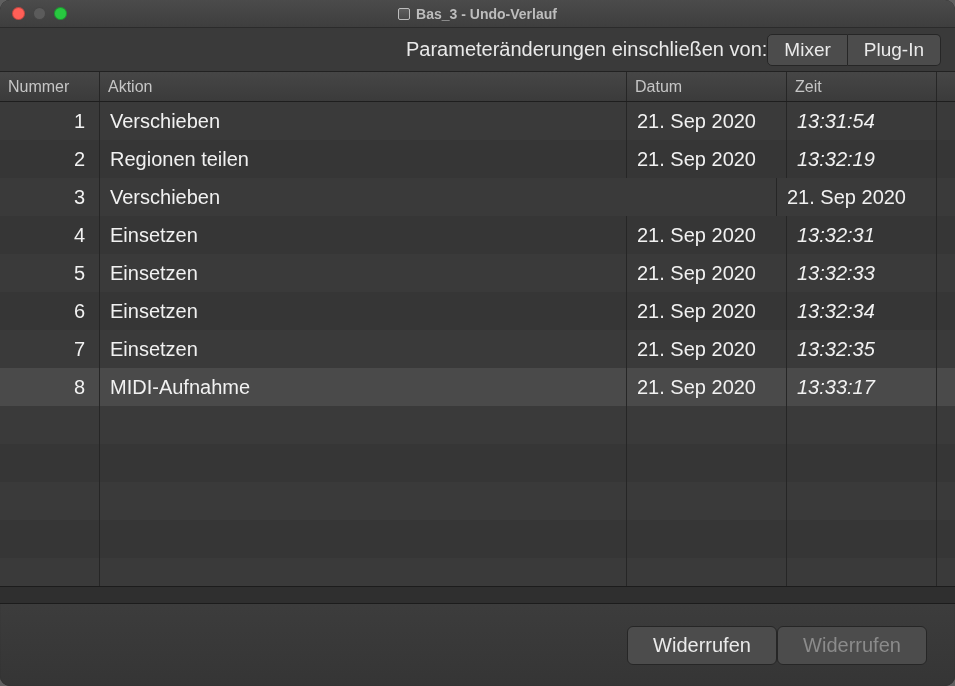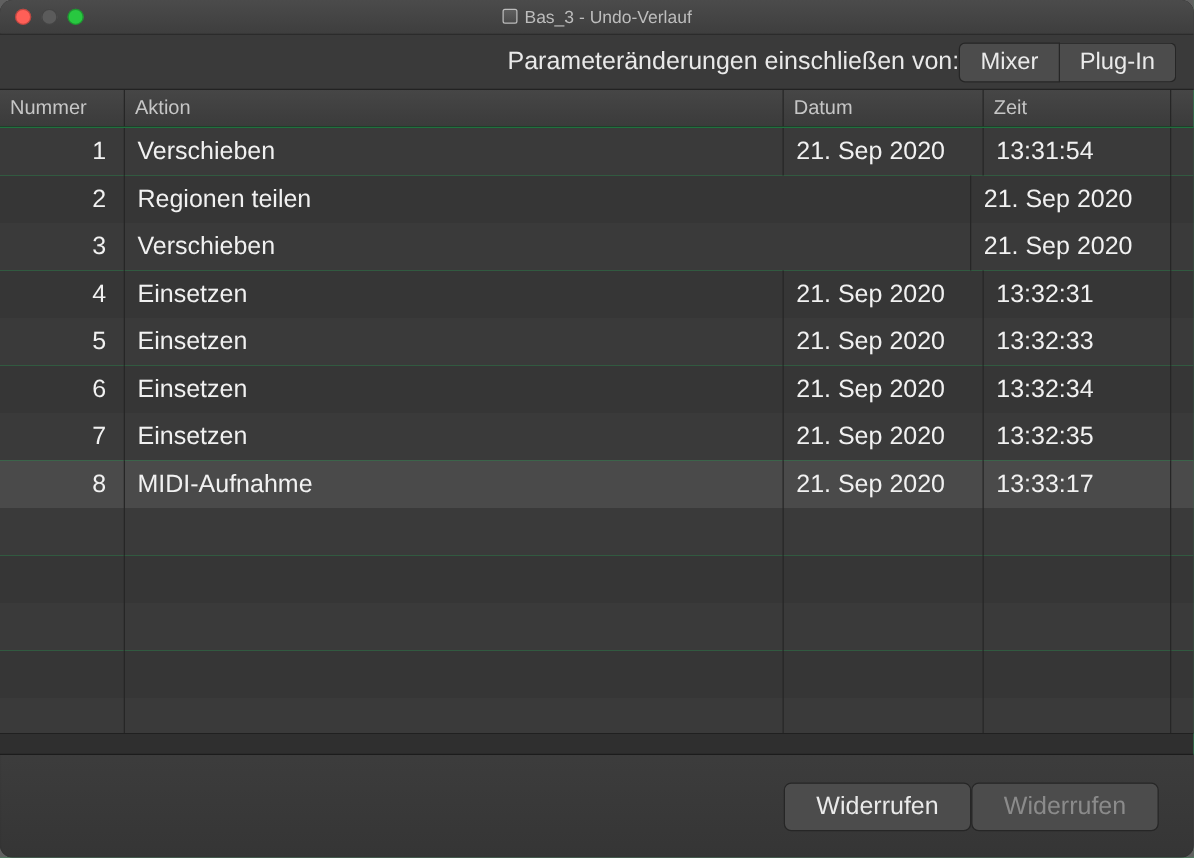--- a/index.html
+++ b/index.html
@@ -21,21 +21,21 @@
     border-bottom: 1px solid #2b2b2b;
     display:flex; align-items:center;
     position:relative;
   }
   .traffic { display:flex; gap:8px; padding-left:12px; }
   .tl { width:13px; height:13px; border-radius:50%; box-shadow: inset 0 0 0 1px rgba(0,0,0,.25); }
   .tl.close{ background:#ff5f57;}
   .tl.min{ background:#5b5b5b;}
   .tl.max{ background:#28c840;}
   .title-wrap{ position:absolute; left:0; right:0; text-align:center; pointer-events:none;}
-  .title-wrap span{ color:#bdbdbd; font-size:14px; font-weight:400;}
+  .title-wrap span{ color:#bdbdbd; font-size:14px; font-weight:700;}
   .doc-icon{ display:inline-block; width:12px; height:12px; border:1px solid #bdbdbd; border-radius:2px; margin-right:6px; vertical-align:-1px; background:linear-gradient(#bdbdbd33,#bdbdbd11);}
 
   
   .toolbar{
     height:44px;
     background:#3a3a3a;
     border-bottom:1px solid #222;
     display:flex; align-items:center; justify-content:flex-end;
     padding:0 14px; 
   }
@@ -46,21 +46,21 @@
     color:#eaeaea;
     border:1px solid #262626;
     font-size:19px;
     padding:4px 16px;
     cursor:pointer;
   }
   .seg button:first-child{ border-radius:5px 0 0 5px; }
   .seg button:last-child{ border-radius:0 5px 5px 0; border-left:none;}
 
   
-  .table-wrap{ flex:1; display:flex; flex-direction:column; background:#22c55e; overflow:hidden;}
+  .table-wrap{ flex:1; display:flex; flex-direction:column; background:#0f766e; overflow:hidden;}
   .thead{
     display:flex;
     background:linear-gradient(#464646,#3b3b3b);
     border-bottom:1px solid #1e1e1e;
     height:30px;
   }
   .th{
     color:#c6c6c6; font-size:16px; font-weight:400;
     display:flex; align-items:center;
     padding:0 8px;
@@ -79,21 +79,21 @@
     color:#f1f1f1; font-size:20px;
     border-bottom:0;
   }
   .row:nth-child(odd){ background:#3a3a3a;}
   .row:nth-child(even){ background:#363636;}
   .row.emph{ background:#4a4a4a;}
   .td{ display:flex; align-items:center; padding:0 10px; border-right:1px solid #262626;}
   .td.num{ width:100px; flex:0 0 100px; justify-content:flex-end; padding-right:14px;}
   .td.act{ flex:1; font-weight:500;}
   .td.date{ width:160px; flex:0 0 160px; font-weight:500;}
-  .td.time{ width:150px; flex:0 0 150px; font-weight:500;}
+  .td.time{ width:150px; flex:0 0 150px; font-weight:500;font-style:italic;}
   .td.scroll{ width:18px; flex:0 0 18px; border-right:none; padding:0;}
   
   .filler{ height:38px; display:flex;}
   .filler .cell{ border-right:1px solid #262626;}
   .filler .num{width:100px;flex:0 0 100px;}
   .filler .act{flex:1;}
   .filler .date{width:160px;flex:0 0 160px;}
   .filler .time{width:150px;flex:0 0 150px;}
   .filler .scroll{width:18px;flex:0 0 18px;border-right:none;}
   .filler:nth-child(odd){background:#3a3a3a;}
@@ -159,20 +159,21 @@
           <div class="td num">1</div>
           <div class="td act">Verschieben</div>
           <div class="td date">21. Sep 2020</div>
           <div class="td time">13:31:54</div>
           <div class="td scroll"></div>
         </div>
         <div class="row">
           <div class="td num">2</div>
           <div class="td act">Regionen teilen</div>
           <div class="td date">21. Sep 2020</div>
+          <div class="td time">13:32:19</div>
           <div class="td scroll"></div>
         </div>
         <div class="row">
           <div class="td num">3</div>
           <div class="td act">Verschieben</div>
           <div class="td date">21. Sep 2020</div>
           <div class="td scroll"></div>
         </div>
         <div class="row">
           <div class="td num">4</div>

